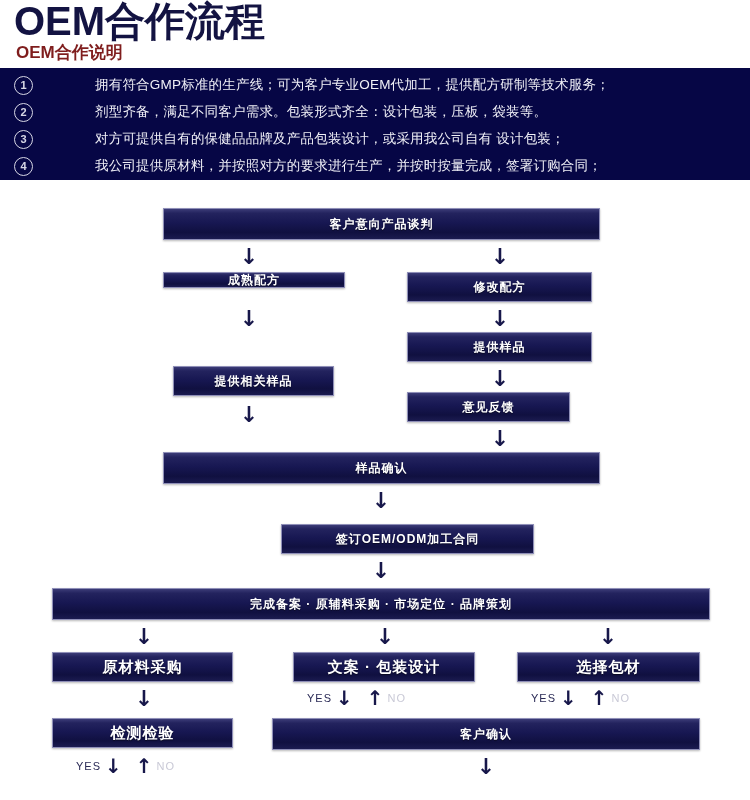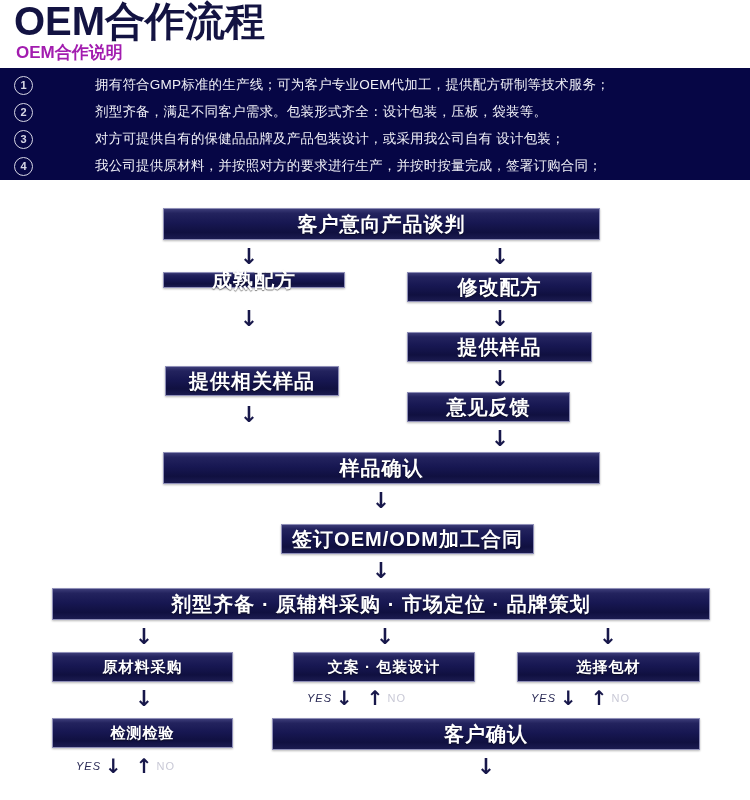--- a/index.html
+++ b/index.html
@@ -31,21 +31,21 @@
     letter-spacing: 0px;
     line-height: 46px;
     white-space: nowrap;
   }
   #sub-title {
     position: absolute;
     left: 16px;
     top: 43px;
     font-size: 17px;
     font-weight: bold;
-    color: #a21caf;
+    color: #7f1d1d;
     line-height: 20px;
     white-space: nowrap;
   }
 
   
   #notes-banner {
     position: absolute;
     left: 0;
     top: 68px;
     width: 750px;
@@ -95,21 +95,21 @@
 
   .fbox {
     position: absolute;
     background: linear-gradient(to bottom, #3c3c78 0%, #23235e 14%, #171752 46%, #101040 78%, #1b1b50 100%);
     border: 1px solid #8f8fb8;
     box-shadow: 0 1px 2px rgba(0,0,0,0.28);
     color: #ffffff;
     display: flex;
     align-items: center;
     justify-content: center;
-    font-size: 20px;
+    font-size: 12px;
     font-weight: bold;
     letter-spacing: 1px;
     text-shadow: 0 1px 1px rgba(0,0,0,0.5);
     box-sizing: border-box;
   }
   .fbox.small { font-size: 15px; }
 
   .arrow {
     position: absolute;
     color: #17174a;
@@ -127,21 +127,20 @@
     display: flex;
     align-items: center;
     white-space: nowrap;
     height: 20px;
   }
   .yn-yes {
     font-size: 11px;
     color: #2a2a55;
     letter-spacing: 1px;
     margin-right: 4px;
-    font-style: italic;
   }
   .yn-no {
     font-size: 11px;
     color: #c9c9d6;
     letter-spacing: 1px;
     margin-left: 4px;
   }
   .yn-arrow {
     font-size: 20px;
     color: #17174a;
@@ -186,38 +185,38 @@
   <div class="arrow" style="left:489px; top:64px; width:22px; height:26px;">↓</div>
 
   <div class="fbox" style="left:163px; top:92px; width:182px; height:16px;">成熟配方</div>
   <div class="fbox" style="left:407px; top:92px; width:185px; height:30px;">修改配方</div>
 
   <div class="arrow" style="left:238px; top:126px; width:22px; height:26px;">↓</div>
   <div class="arrow" style="left:489px; top:126px; width:22px; height:26px;">↓</div>
 
   <div class="fbox" style="left:407px; top:152px; width:185px; height:30px;">提供样品</div>
 
-  <div class="fbox" style="left:165px; top:186px; width:174px; height:30px;">提供相关样品</div>
+  <div class="fbox" style="left:173px; top:186px; width:161px; height:30px;">提供相关样品</div>
 
   <div class="arrow" style="left:489px; top:186px; width:22px; height:26px;">↓</div>
 
   <div class="fbox" style="left:407px; top:212px; width:163px; height:30px;">意见反馈</div>
 
   <div class="arrow" style="left:238px; top:222px; width:22px; height:26px;">↓</div>
   <div class="arrow" style="left:489px; top:246px; width:22px; height:26px;">↓</div>
 
   <div class="fbox" style="left:163px; top:272px; width:437px; height:32px;">样品确认</div>
 
   <div class="arrow" style="left:370px; top:308px; width:22px; height:26px;">↓</div>
 
   <div class="fbox" style="left:249px; top:344px; width:253px; height:30px;margin-left:32px;">签订OEM/ODM加工合同</div>
 
   <div class="arrow" style="left:370px; top:378px; width:22px; height:26px;">↓</div>
 
-  <div class="fbox" style="left:52px; top:408px; width:658px; height:32px;">剂型齐备 · 原辅料采购 · 市场定位 · 品牌策划</div>
+  <div class="fbox" style="left:52px; top:408px; width:658px; height:32px;">完成备案 · 原辅料采购 · 市场定位 · 品牌策划</div>
 
   <div class="arrow" style="left:133px; top:444px; width:22px; height:26px;">↓</div>
   <div class="arrow" style="left:374px; top:444px; width:22px; height:26px;">↓</div>
   <div class="arrow" style="left:597px; top:444px; width:22px; height:26px;">↓</div>
 
   <div class="fbox small" style="left:52px; top:472px; width:181px; height:30px;">原材料采购</div>
   <div class="fbox small" style="left:293px; top:472px; width:182px; height:30px;">文案 · 包装设计</div>
   <div class="fbox small" style="left:517px; top:472px; width:183px; height:30px;">选择包材</div>
 
   <div class="arrow" style="left:133px; top:506px; width:22px; height:26px;">↓</div>

